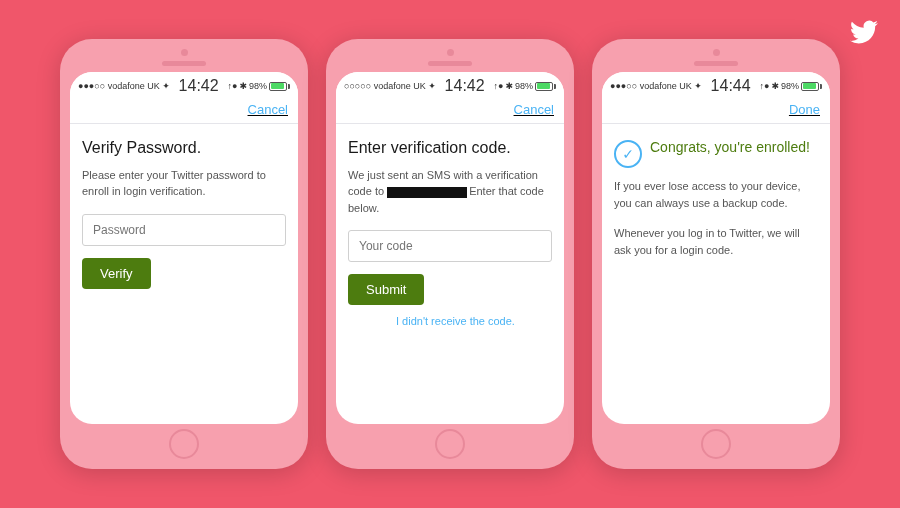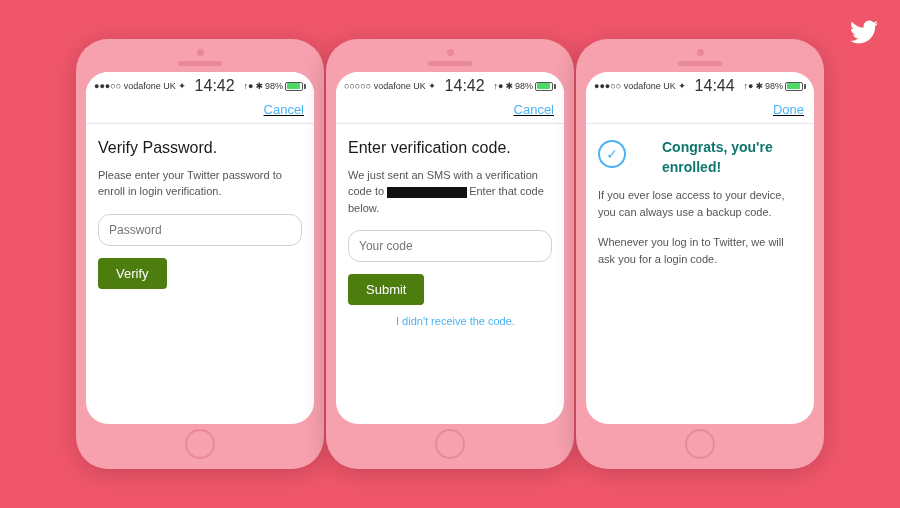--- a/index.html
+++ b/index.html
@@ -18,21 +18,21 @@
     .twitter-logo {
       position: absolute;
       top: 18px;
       right: 22px;
       color: white;
       font-size: 26px;
     }
 
     .phones-container {
       display: flex;
-      gap: 2px;
+      gap: 18px;
       align-items: center;
       justify-content: center;
     }
 
     .phone {
       width: 248px;
       height: 430px;
       background: #f7a0ae;
       border-radius: 32px;
       padding: 10px;
@@ -166,21 +166,21 @@
     .screen-subtitle {
       font-size: 11px;
       color: #555;
       margin-bottom: 14px;
       line-height: 1.5;
     }
 
     .input-field {
       width: 100%;
       border: 1px solid #d0d0d0;
-      border-radius: 12px;
+      border-radius: 3px;
       padding: 8px 10px;
       font-size: 12px;
       color: #999;
       margin-bottom: 12px;
       outline: none;
     }
 
     .btn-primary {
       background: #4d7c0f;
       color: white;
@@ -217,24 +217,23 @@
       display: flex;
       align-items: center;
       justify-content: center;
       color: #4ab3f4;
       font-size: 14px;
       margin-top: 2px;
     }
 
     .congrats-title {
       font-size: 14px;
-      font-weight: 700;
-      color: #0f766e;
+      font-weight: 400;
+      color: #4d7c0f;
       line-height: 1.4;
-      margin-left: 28px;
     }
 
     .redacted {
       display: inline-block;
       background: #111;
       width: 80px;
       height: 11px;
       vertical-align: middle;
       margin-right: 2px;
     }

